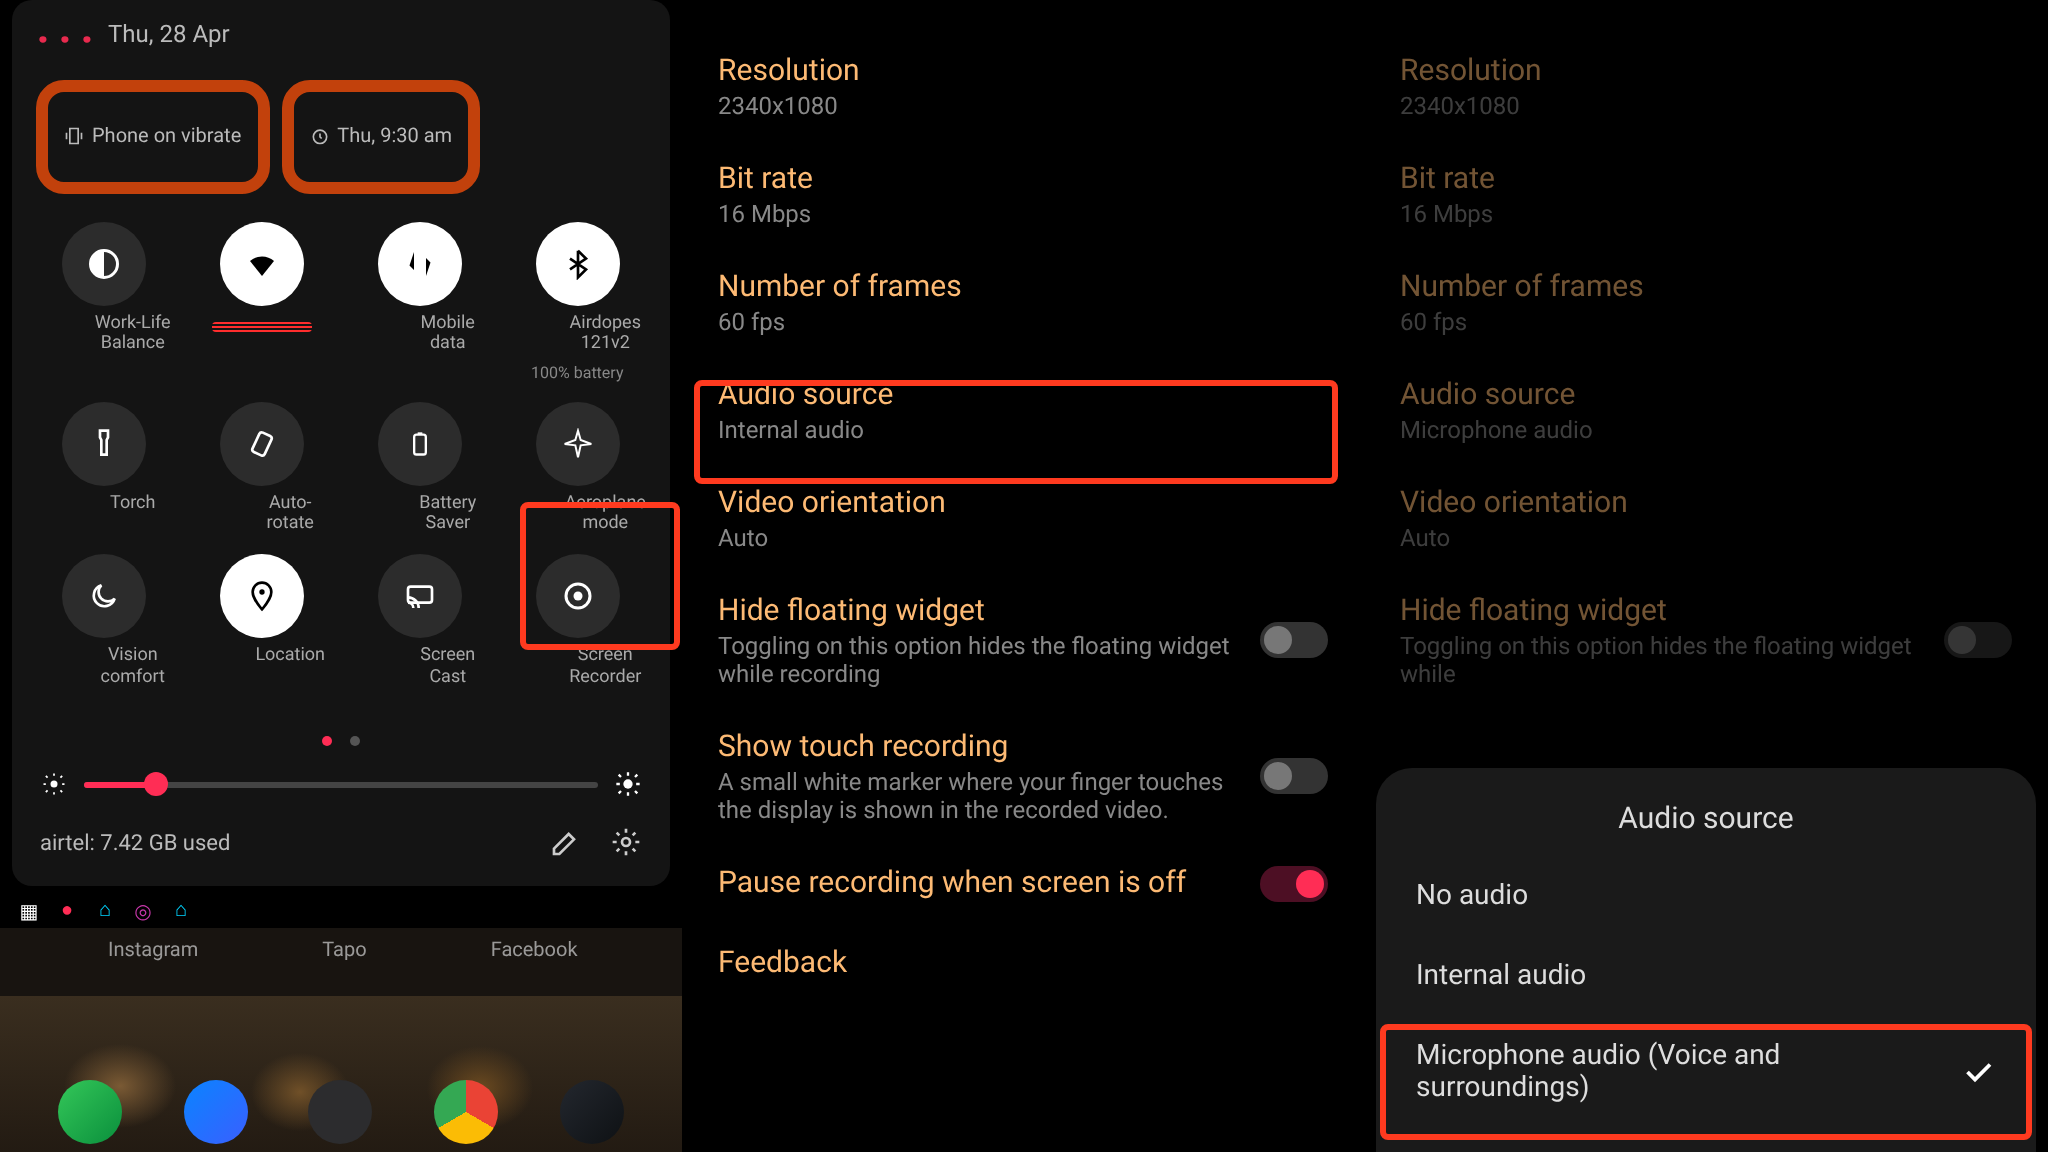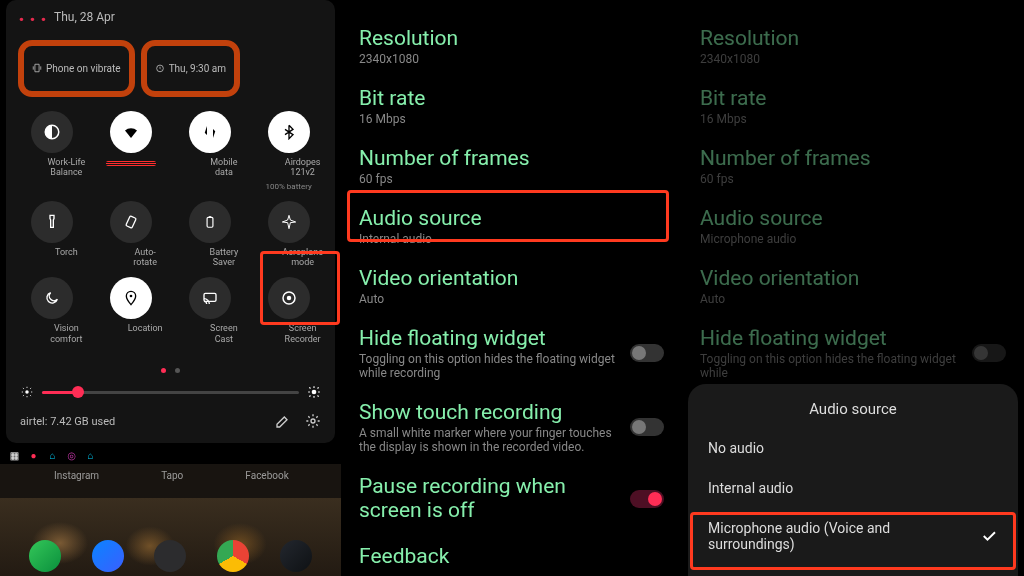--- a/index.html
+++ b/index.html
@@ -44,21 +44,21 @@
   .wallpaper::before { content:""; position:absolute; inset:0; background:
       radial-gradient(40px 30px at 60px 45px,#7a5a34 0%,transparent 70%),
       radial-gradient(35px 28px at 150px 48px,#705028 0%,transparent 70%),
       radial-gradient(38px 30px at 240px 46px,#6b4a20 0%,transparent 70%); }
   .dock { position: absolute; bottom: 6px; left: 0; right: 0; display: flex; justify-content: space-around; padding: 0 14px; }
   .dock-icon { width: 32px; height: 32px; border-radius: 50%; }
 
   
   .setting-item { padding: 10px 4px; }
   .setting-item.dim { opacity: .45; }
-  .setting-title { font-size: 21px; color: #86efac; margin-bottom: 2px; }
+  .setting-title { font-size: 15px; color: #fdba74; margin-bottom: 2px; }
   .setting-sub { font-size: 12px; color: #888; }
   .setting-row { display: flex; align-items: center; gap: 10px; }
   .setting-text { flex: 1; }
   .toggle { width: 34px; height: 18px; border-radius: 9px; background: #333; position: relative; }
   .toggle::after { content:""; position:absolute; width:14px; height:14px; border-radius:50%; background:#777; top:2px; left:2px; }
   .toggle.on { background: #4d0f24; }
   .toggle.on::after { background: #ff2d55; left: 18px; }
 
   
   .dialog { position: absolute; left: 6px; right: 6px; bottom: 0; background: #1a1a1a; border-radius: 18px 18px 0 0; padding: 16px 14px 12px; }

